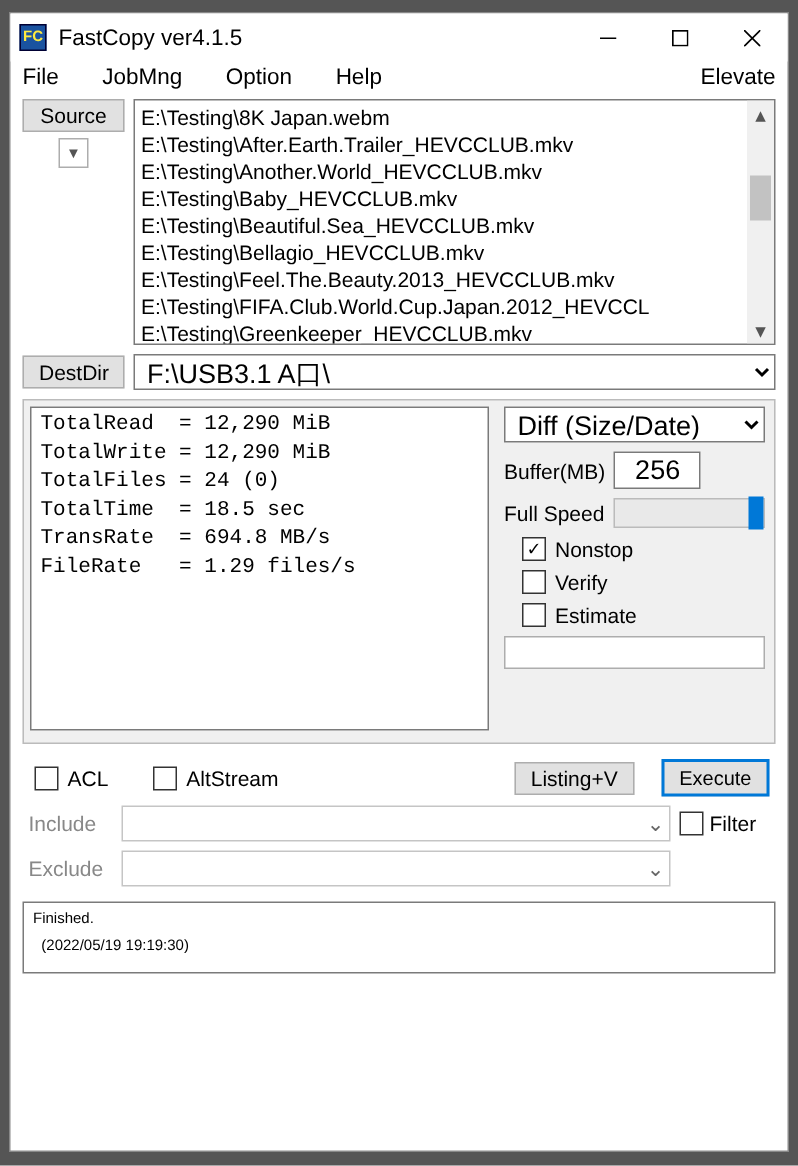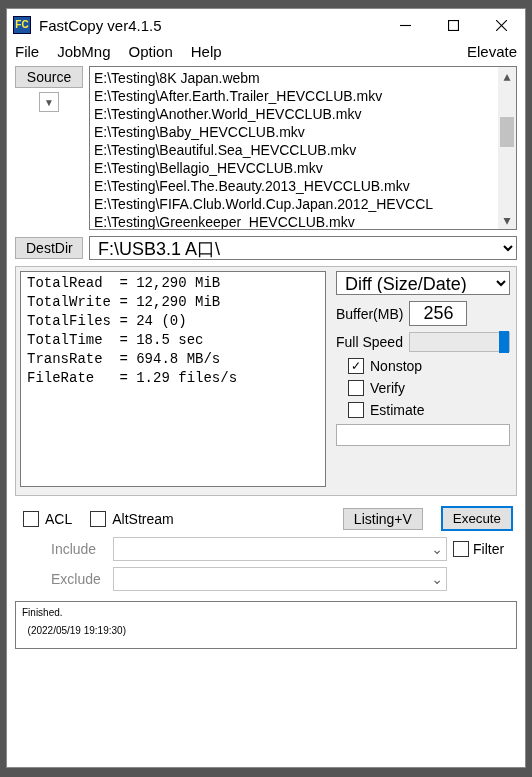--- a/index.html
+++ b/index.html
@@ -44,21 +44,21 @@
     line-height: 1;
   }
   .titlebar .title { font-size: 15px; }
   .titlebar .spacer { flex: 1; }
   .win-btn { width: 48px; height: 30px; display:flex; align-items:center; justify-content:center; }
   .win-btn svg { width: 11px; height: 11px; }
   .menubar {
     display: flex;
     padding: 2px 8px;
     font-size: 15px;
-    gap: 18px;
+    gap: 29px;
   }
   .menubar .spacer { flex:1; }
   .client {
     flex: 1;
     padding: 4px 8px 8px 8px;
     display: flex;
     flex-direction: column;
     gap: 6px;
   }
   .btn {
@@ -144,21 +144,21 @@
   .chkbox {
     width:16px; height:16px; border:1px solid #333; background:#fff;
     display:flex; align-items:center; justify-content:center;
     font-size:12px; line-height:1;
   }
   .dropdown-empty {
     height: 22px; border:1px solid #adadad; background:#fff;
   }
   .opts-row { display:flex; align-items:center; gap:18px; padding:4px 4px 0 4px;}
   .opts-row .spacer { flex:1;}
-  .filter-row { display:flex; align-items:center; gap:6px; padding:0 4px;margin-left:32px;}
+  .filter-row { display:flex; align-items:center; gap:6px; padding:0 4px;}
   .filter-row .combo-empty { flex:1; height:24px; border:1px solid #c5c5c5; background:#fff; display:flex; justify-content:flex-end;}
   .combo-empty .dd-btn{ width:18px; display:flex; align-items:center; justify-content:center; color:#666;}
   .disabled-label { color:#888; width:56px;}
   .status-box {
     margin-top: 4px;
     border: 1px solid #7a7a7a;
     background: #fff;
     padding: 2px 6px;
     font-size: 10px;
     line-height: 18px;
@@ -276,21 +276,21 @@
 
         <div class="dropdown-empty"></div>
       </div>
     </div>
 
     <div class="opts-row">
       <div class="chk" style="margin-left:4px;">
         <div class="chkbox"></div>
         <span>ACL</span>
       </div>
-      <div class="chk" style="margin-left:0;">
+      <div class="chk" style="margin-left:12px;">
         <div class="chkbox"></div>
         <span>AltStream</span>
       </div>
       <div class="spacer"></div>
       <button class="btn">Listing+V</button>
       <button class="exec-btn">Execute</button>
     </div>
 
     <div class="filter-row">
       <span class="disabled-label">Include</span>

